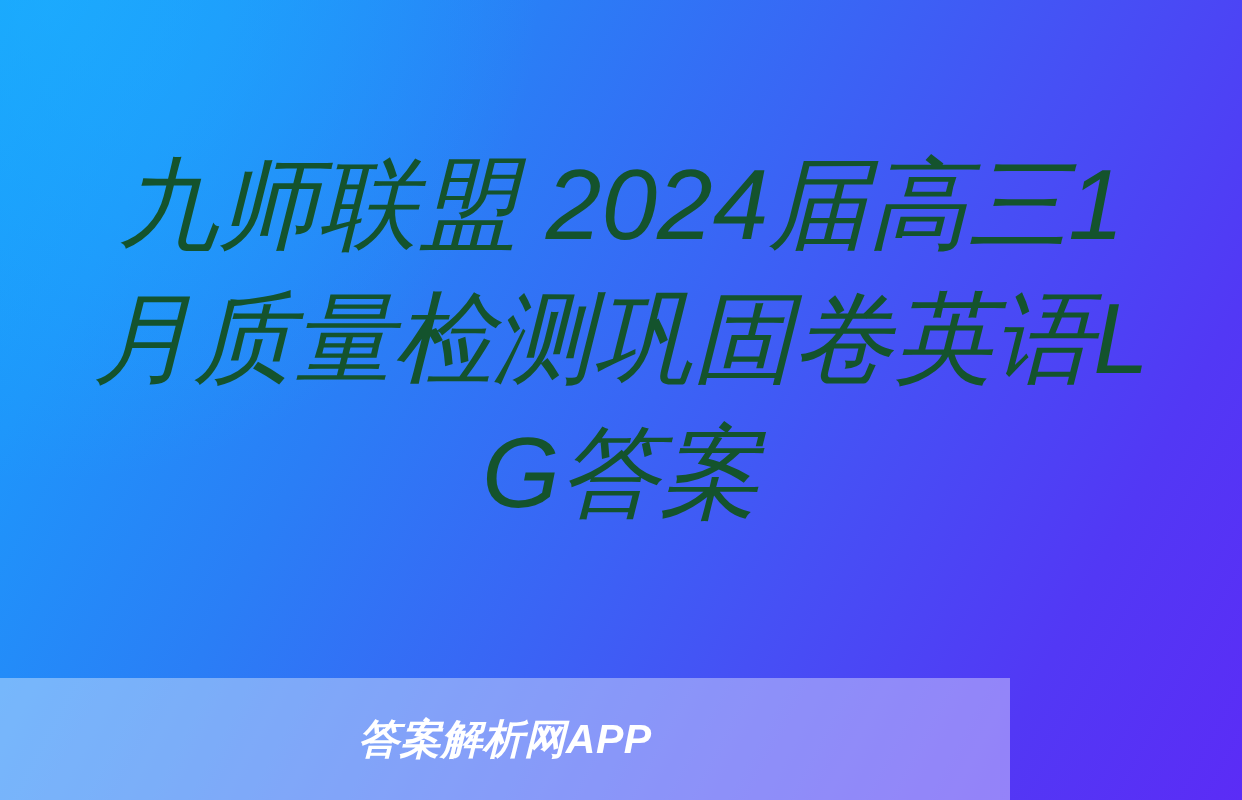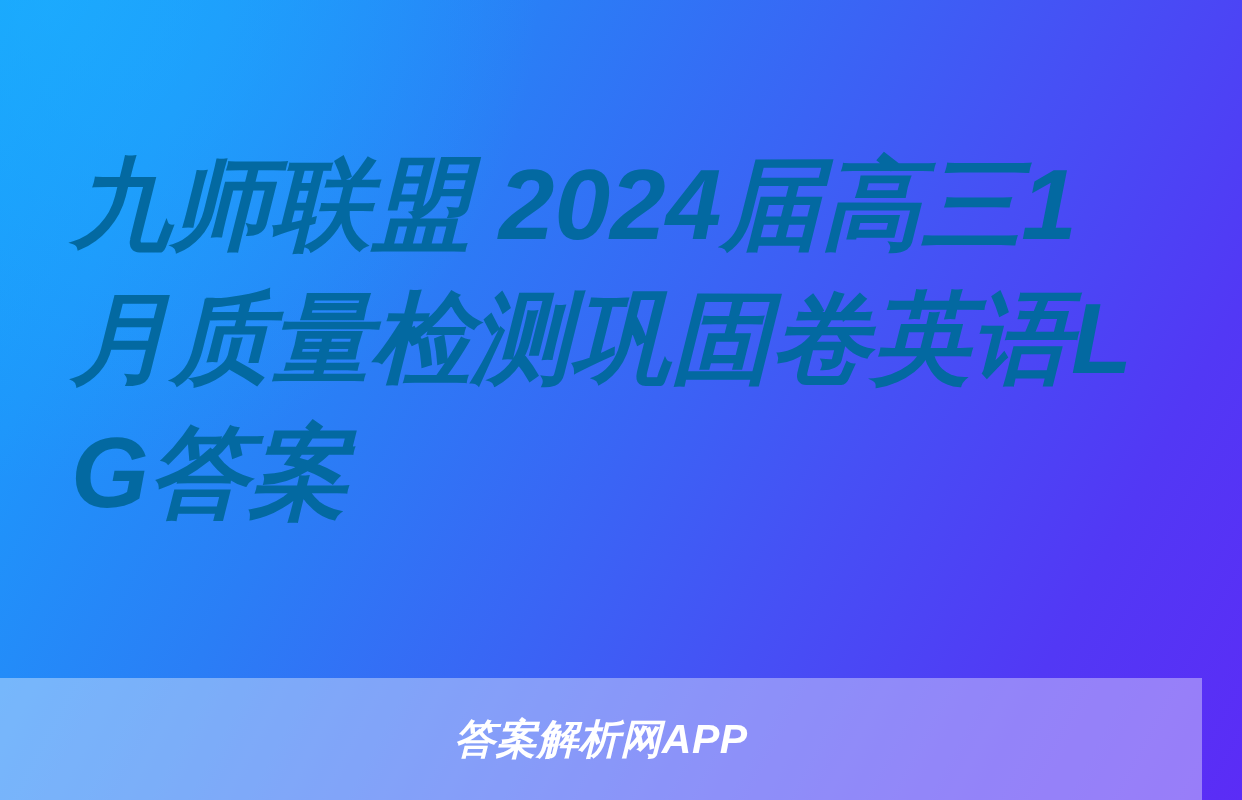--- a/index.html
+++ b/index.html
@@ -51,37 +51,37 @@
     width: 1242px;
     height: 678px;
     display: flex;
     align-items: center;
     justify-content: center;
   }
   .title-text {
     width: 1100px;
     margin: 0;
     padding: 0;
-    text-align: left;
-    color: #0369a1;
+    text-align: center;
+    color: #14532d;
     font-size: 100px;
     line-height: 134px;
-    font-weight: 700;
+    font-weight: 400;
     font-style: italic;
     letter-spacing: 0px;
     word-break: break-all;
     text-rendering: geometricPrecision;
   }
 
   
   .footer-band {
     position: absolute;
     left: 0;
     top: 678px;
-    width: 1202px;
+    width: 1010px;
     height: 122px;
     background: rgba(255,255,255,0.38);
     display: flex;
     align-items: center;
     justify-content: center;
   }
   .footer-text {
     color: #ffffff;
     font-size: 41px;
     font-weight: 700;

